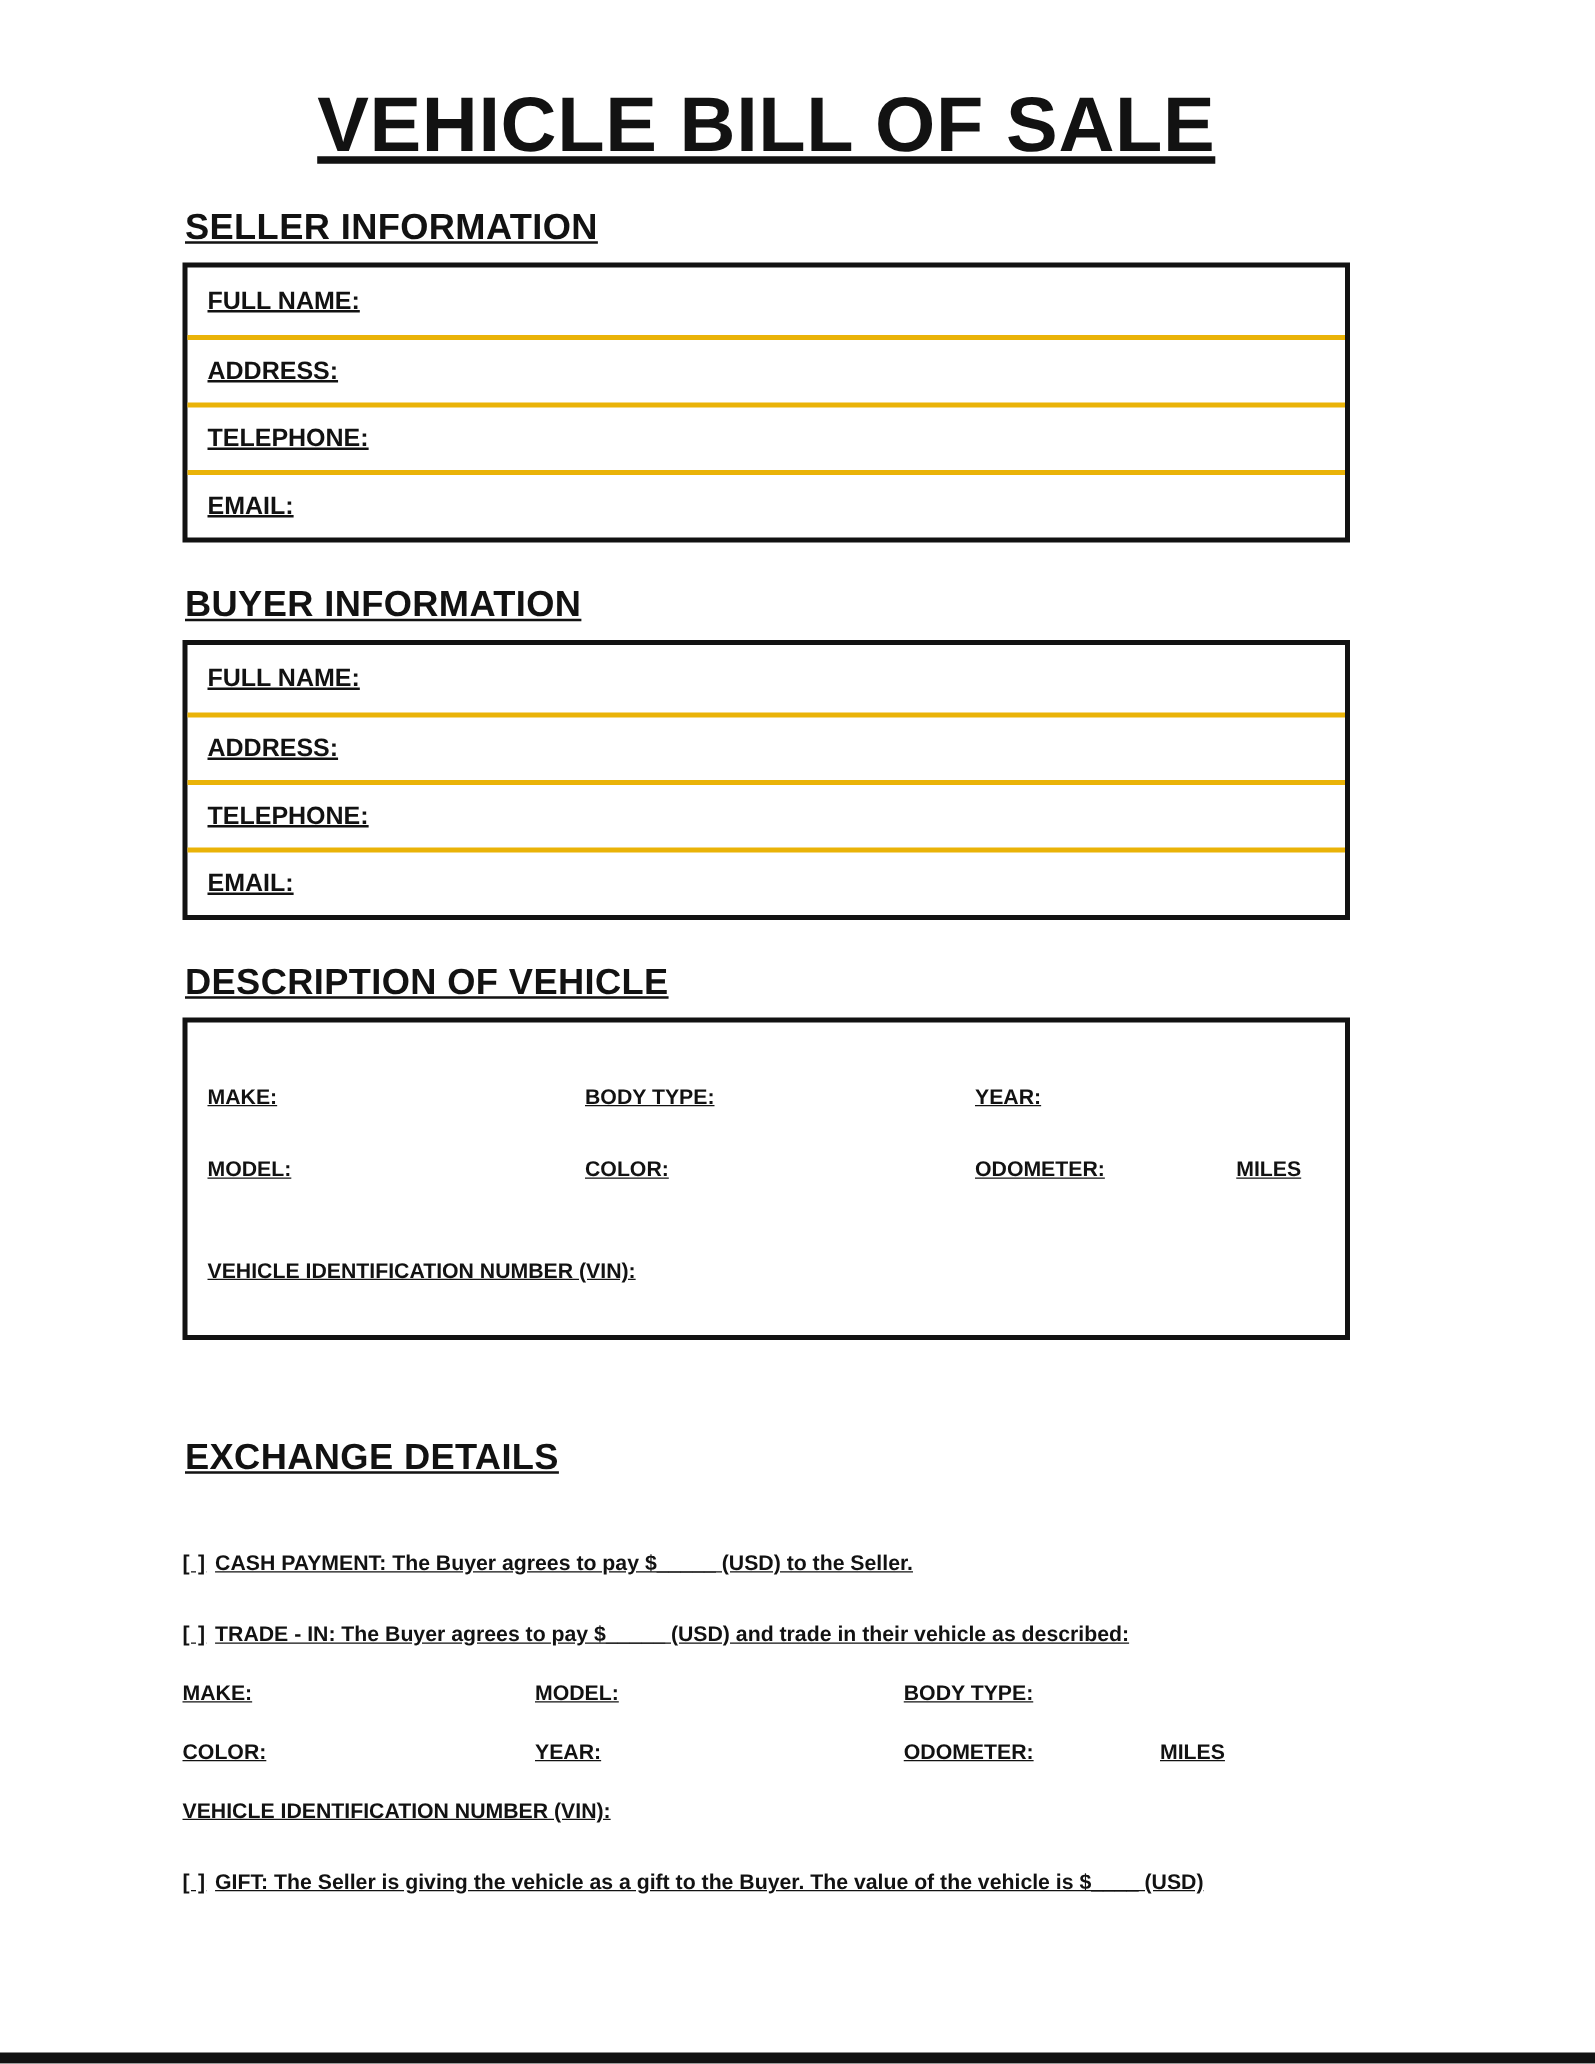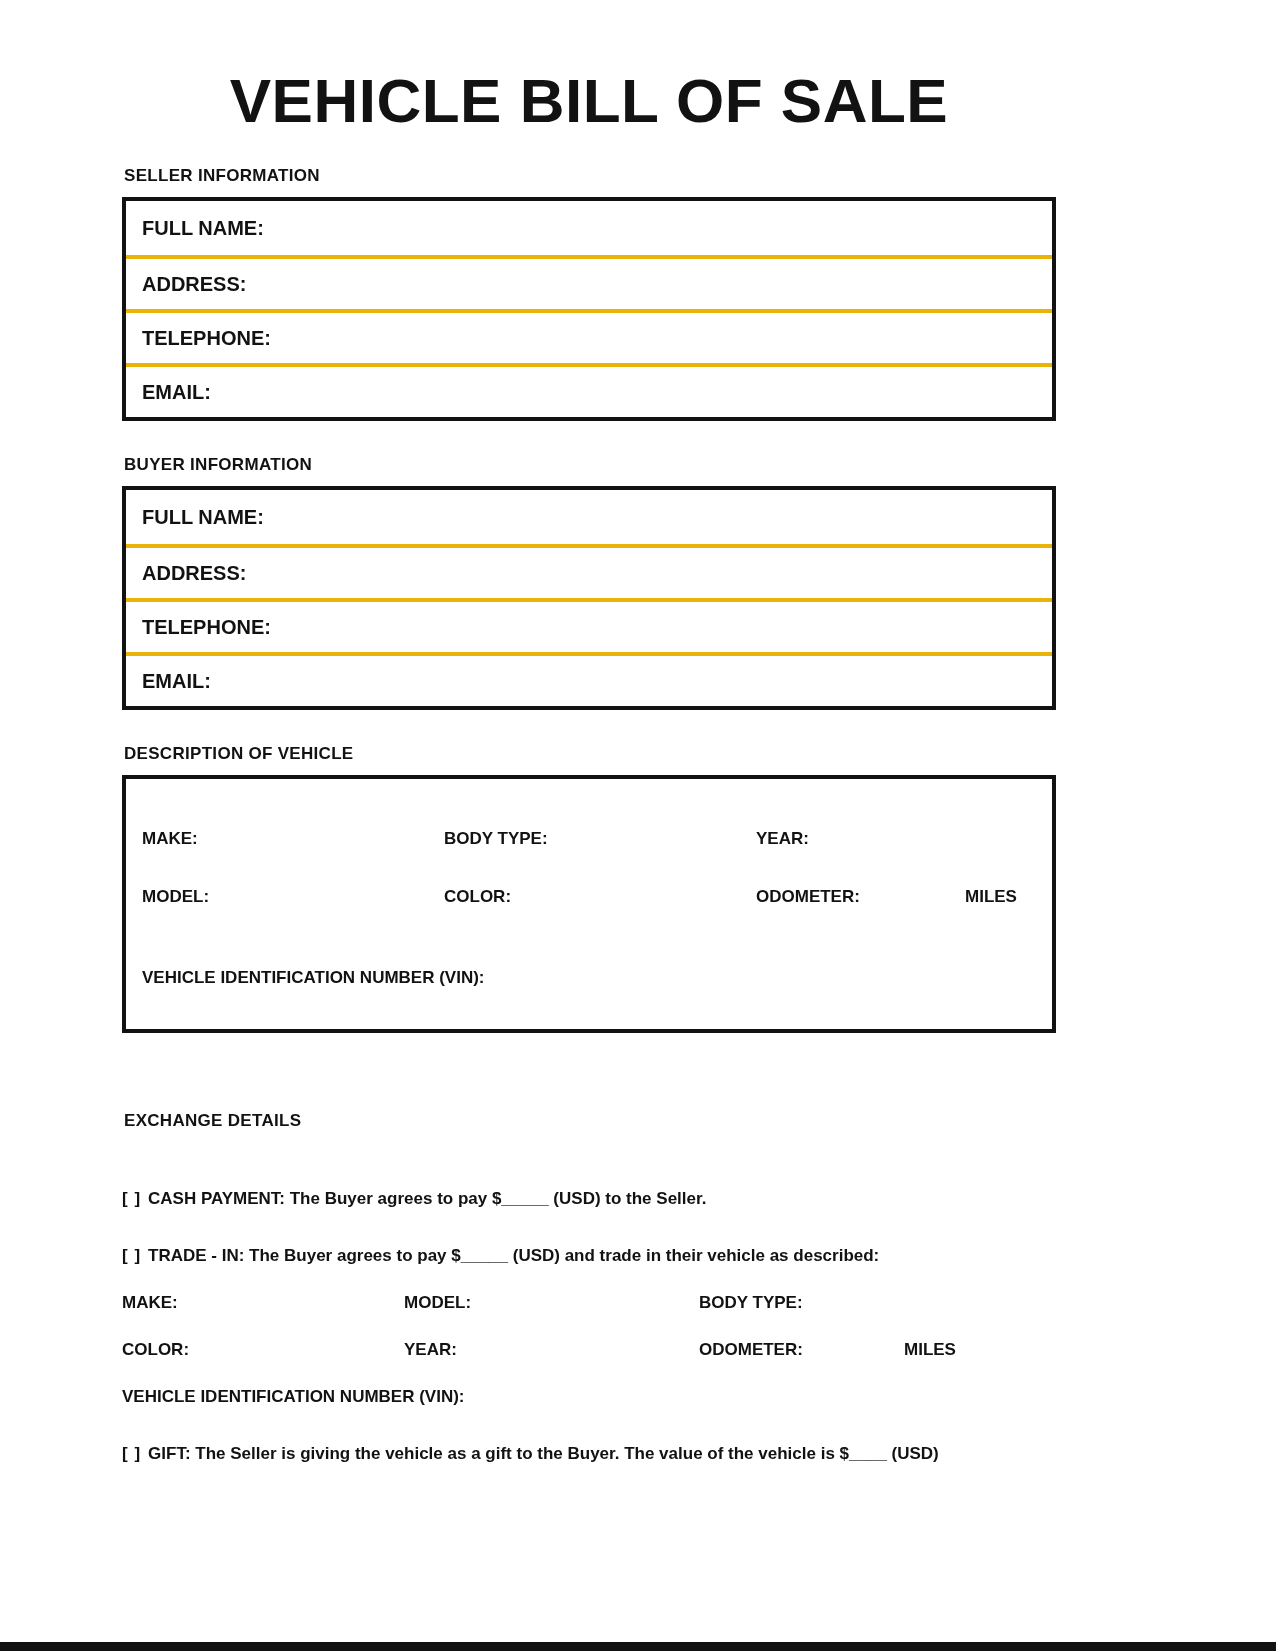--- a/index.html
+++ b/index.html
@@ -8,36 +8,37 @@
     position: relative;
     width: 1276px;
     height: 1651px;
     background: #ffffff;
     color: #121212;
     font-family: "Liberation Sans", sans-serif;
     overflow: hidden;
   }
   .content {
     position: absolute;
-    left: 122px;
+    left: 146px;
     top: 0;
     width: 934px;
+    text-decoration: underline;
   }
   .doc-title {
     margin: 70px 0 0 0;
     text-align: center;
     font-size: 62px;
     line-height: 1;
     font-weight: 800;
     letter-spacing: 0.5px;
     color: #121212;
   }
   .section-heading {
     margin: 34px 0 11px 2px;
-    font-size: 17px;
+    font-size: 29px;
     font-weight: 800;
     letter-spacing: 0.3px;
   }
   .field-box {
     border: 4px solid #121212;
   }
   .field-row {
     height: 54px;
     display: flex;
     align-items: center;

